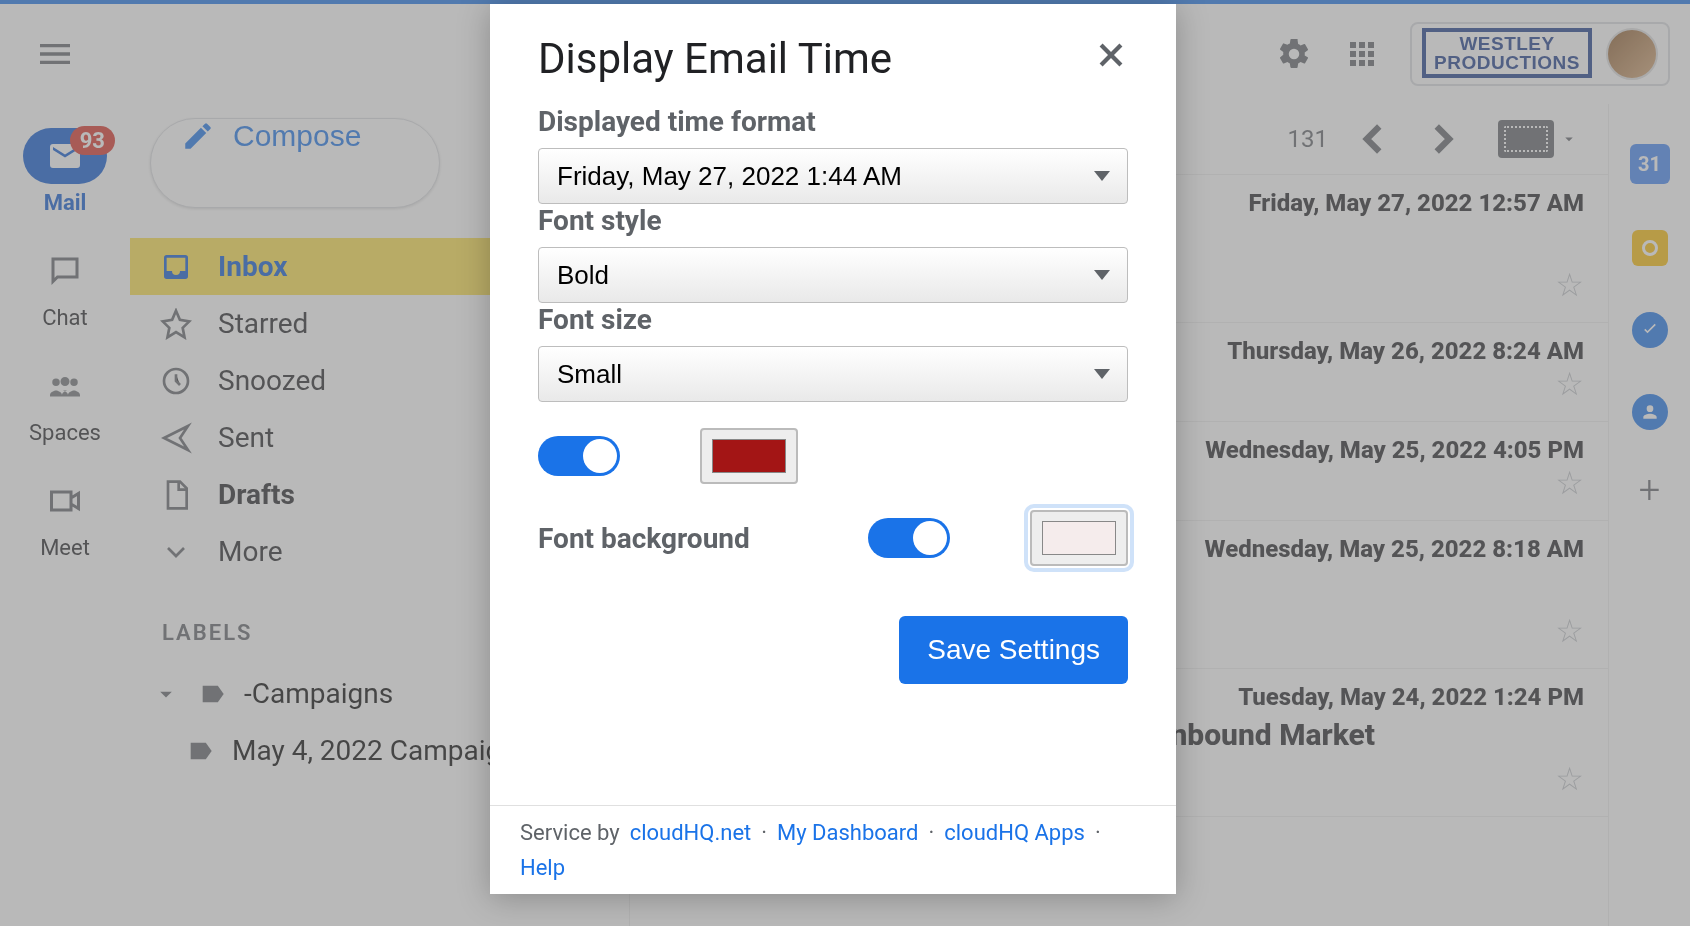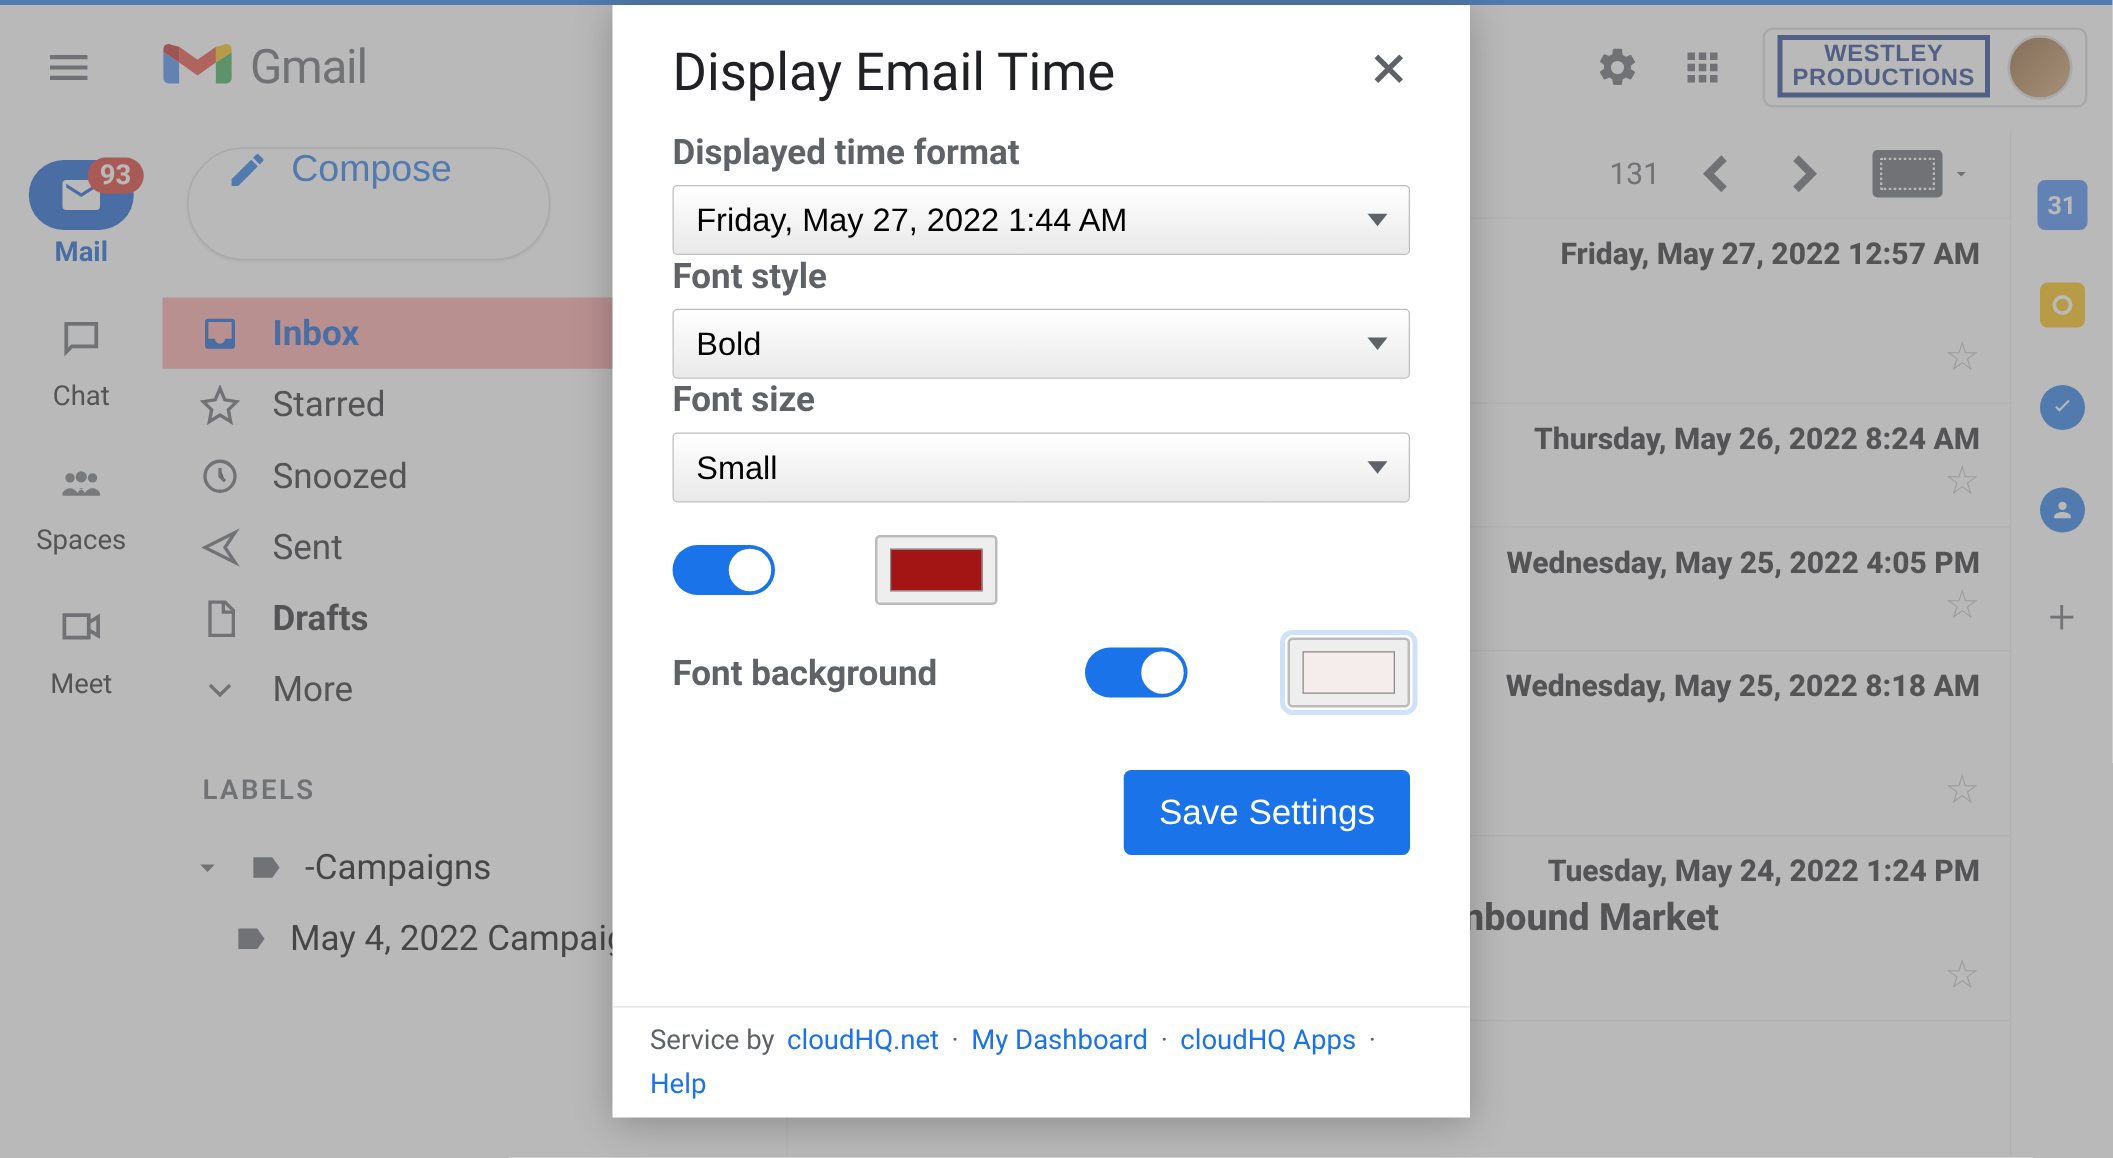--- a/index.html
+++ b/index.html
@@ -121,21 +121,21 @@
 .navlist { list-style:none; }
 .navlist li {
   display:flex; align-items:center; gap:26px;
   padding: 12px 0 12px 30px;
   font-size: 28px; color:#202124;
   border-radius: 0 40px 40px 0;
   margin-right: 20px;
   cursor:pointer;
 }
 .navlist li svg { width:32px; height:32px; color:#5f6368; }
-.navlist li.active { background:#fca5a5; color:#0b57d0; font-weight:700; }
+.navlist li.active { background:#fde047; color:#0b57d0; font-weight:700; }
 .navlist li.active svg { color:#0b57d0; }
 .navlist li.bold { font-weight:700; }
 .labels-h {
   font-size:22px; color:#5f6368; letter-spacing:2px;
   padding: 40px 0 20px 32px; font-weight:600;
 }
 .label-item {
   display:flex; align-items:center; gap:18px;
   padding:12px 0 12px 22px; font-size:28px; cursor:pointer;
 }
@@ -165,21 +165,21 @@
 .msg-subj { font-size:30px; font-weight:800; color:#202124; white-space:nowrap; overflow:hidden; text-overflow:ellipsis; margin:6px 0 8px;}
 .msg-row { display:flex; align-items:center; gap:14px; font-size:26px; color:#5f6368;}
 .msg-row .snip { flex:1; white-space:nowrap; overflow:hidden; text-overflow:ellipsis;}
 .star{ color:#bdc1c6; font-size:32px;}
 
 .right-rail {
   width: 82px;
   display:flex; flex-direction:column; align-items:center;
   gap:42px; padding-top:40px; border-left:1px solid #eee;
 }
-.right-rail .ri { width:40px; height:40px; display:flex; align-items:flex-start; justify-content:center; cursor:pointer;}
+.right-rail .ri { width:40px; height:40px; display:flex; align-items:flex-end; justify-content:center; cursor:pointer;}
 .rcal{width:40px;height:40px;background:#4285f4;border-radius:6px;color:#fff;font-weight:700;font-size:20px;display:flex;align-items:center;justify-content:center;}
 .rkeep{width:36px;height:36px;background:#fbbc04;border-radius:6px;position:relative;}
 .rkeep:before{content:"";position:absolute;inset:10px;border:3px solid #fff;border-radius:50%;}
 .rtasks{width:36px;height:36px;background:#1a73e8;border-radius:50%;display:flex;align-items:center;justify-content:center;color:#fff;}
 .rcont{width:36px;height:36px;background:#1a73e8;border-radius:50%;display:flex;align-items:center;justify-content:center;color:#fff;}
 .rplus{color:#5f6368;font-size:38px;font-weight:300;}
 
 
 .scrim {
   position:absolute; inset:0;
@@ -252,32 +252,20 @@
 <body>
 
 <div class="topbar"></div>
 
 <div class="header">
   <div class="menu-btn">
     <svg viewBox="0 0 24 24">
         <path fill="#5f6368" d="M3 6h18v2H3zm0 5h18v2H3zm0 5h18v2H3z"></path>
       </svg>
   </div>
-  <div class="logo-wrap">
-    <span class="gmail-logo">
-      <svg viewBox="0 0 52 40">
-        <path fill="#4285F4" d="M4 34h8V18L0 10v20a4 4 0 0 0 4 4z"></path>
-        <path fill="#34A853" d="M40 34h8a4 4 0 0 0 4-4V10l-12 8z"></path>
-        <path fill="#FBBC04" d="M40 6v12l12-8V8a4 4 0 0 0-6.4-3.2z"></path>
-        <path fill="#EA4335" d="M12 18V6l14 10L40 6v12L26 28z"></path>
-        <path fill="#C5221F" d="M0 8v2l12 8V6L6.4 4.8A4 4 0 0 0 0 8z"></path>
-      </svg>
-    </span>
-    <span class="gmail-text">Gmail</span>
-  </div>
   <div class="header-spacer"></div>
   <div class="header-right">
     <div class="hicon">
       <svg viewBox="0 0 24 24">
           <path fill="currentColor" d="M19.14 12.94a7.49 7.49 0 0 0 0-1.88l2.03-1.58a.5.5 0 0 0 .12-.64l-1.92-3.32a.5.5 0 0 0-.6-.22l-2.39.96a7.03 7.03 0 0 0-1.62-.94l-.36-2.54A.5.5 0 0 0 13.9 2h-3.8a.5.5 0 0 0-.5.42l-.36 2.54c-.58.24-1.12.55-1.62.94l-2.39-.96a.5.5 0 0 0-.6.22L2.71 8.48a.5.5 0 0 0 .12.64l2.03 1.58a7.49 7.49 0 0 0 0 1.88L2.83 14.16a.5.5 0 0 0-.12.64l1.92 3.32c.13.22.4.3.6.22l2.39-.96c.5.39 1.04.7 1.62.94l.36 2.54c.4.24.25.42.5.42h3.8c.25 0 .46-.18.5-.42l.36-2.54c.58-.24 1.12-.55 1.62-.94l2.39.96c.23.08.47 0 .6-.22l1.92-3.32a.5.5 0 0 0-.12-.64zM12 15.5A3.5 3.5 0 1 1 12 8.5a3.5 3.5 0 0 1 0 7z"></path>
         </svg>
     </div>
     <div class="hicon">
       <svg viewBox="0 0 24 24">
           <path fill="currentColor" d="M4 4h4v4H4zm6 0h4v4h-4zm6 0h4v4h-4zM4 10h4v4H4zm6 0h4v4h-4zm6 0h4v4h-4zM4 16h4v4H4zm6 0h4v4h-4zm6 0h4v4h-4z"></path>

